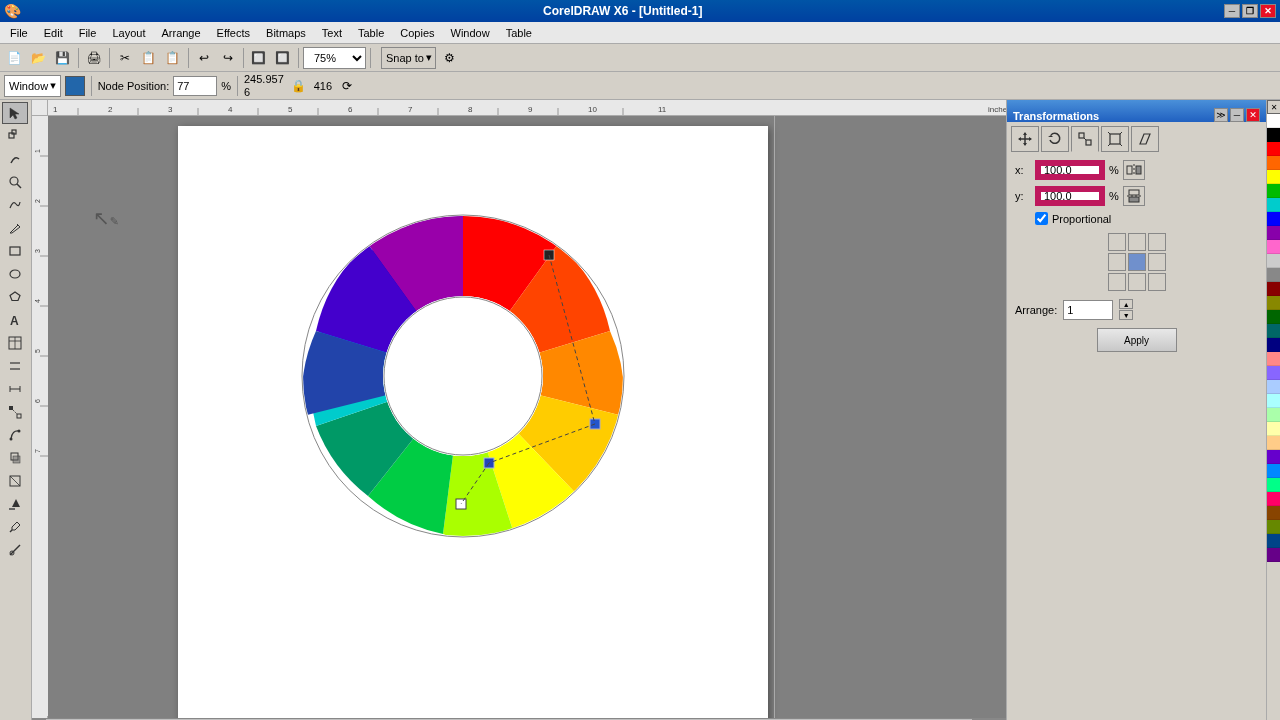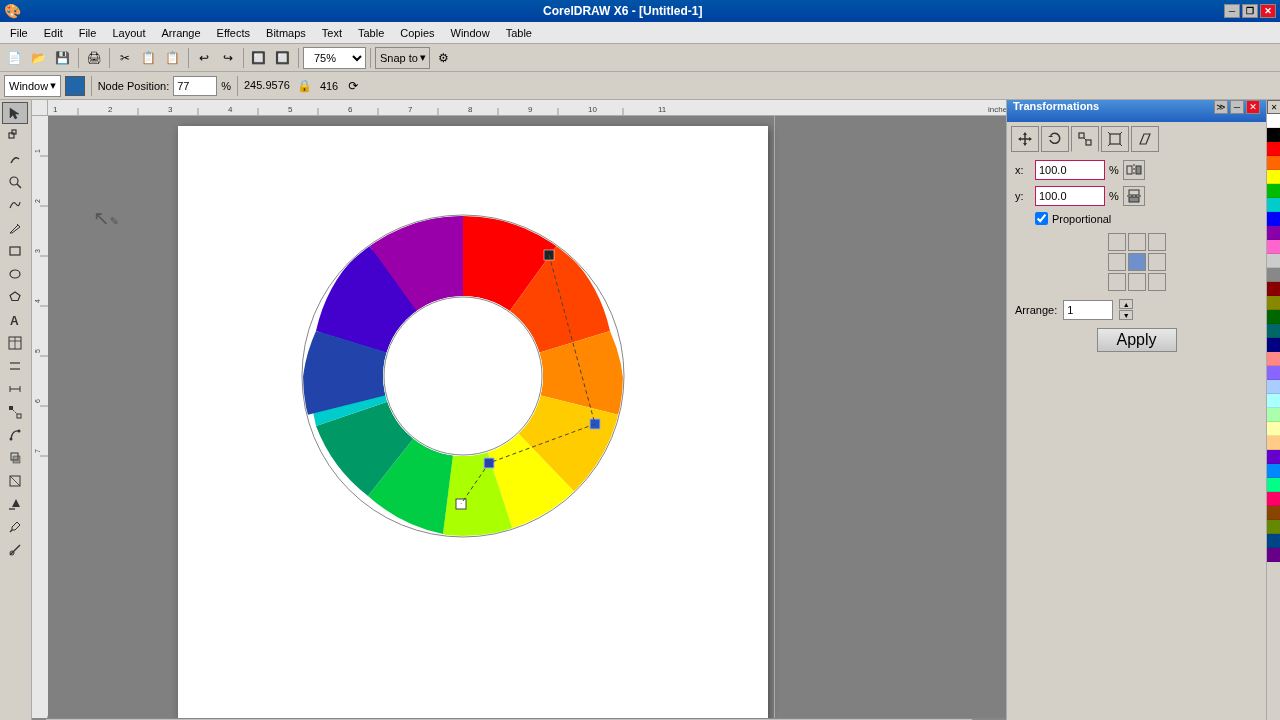--- a/index.html
+++ b/index.html
@@ -140,21 +140,21 @@
       background: #d4d0c8;
       flex: 1;
     }
     #trans-header {
       height: 22px;
       background: linear-gradient(to bottom, #4a90d9, #2060c0);
       color: white;
       font-size: 11px;
       font-weight: bold;
       display: flex;
-      align-items: flex-start;
+      align-items: flex-end;
       padding: 0 6px;
       justify-content: space-between;
     }
     #trans-header .trans-controls { display: flex; gap: 2px; }
     .trans-ctrl-btn {
       width: 14px; height: 14px;
       background: #c0c0c0; border: 1px solid #888;
       display: flex; align-items: center; justify-content: center;
       font-size: 9px; cursor: pointer; color: black;
     }
@@ -176,21 +176,21 @@
     }
     .trans-row {
       display: flex;
       align-items: center;
       margin-bottom: 6px;
       gap: 4px;
     }
     .trans-field-label { width: 16px; font-size: 11px; }
     .trans-input {
       width: 70px; height: 20px;
-      border: 1px solid #be185d; background: white;
+      border: 6px solid #be185d; background: white;
       font-size: 11px; padding: 0 3px;
     }
     .trans-unit { font-size: 11px; }
     .trans-icon-btn {
       width: 22px; height: 20px;
       background: #d4d0c8; border: 1px solid #888;
       display: flex; align-items: center; justify-content: center;
       cursor: pointer; font-size: 11px;
     }
     #proportional-row {
@@ -229,21 +229,21 @@
       width: 50px; height: 20px;
       border: 1px solid #888; background: white;
       font-size: 11px; padding: 0 3px;
     }
     #apply-btn {
       display: block;
       margin: 8px auto;
       width: 80px; height: 24px;
       background: linear-gradient(to bottom, #e8e8e8, #c8c8c8);
       border: 1px solid #888;
-      font-size: 16px;
+      font-size: 10px;
       cursor: pointer;
     }
 
     
     #color-palette {
       width: 14px;
       background: #d4d0c8;
       border-left: 1px solid #aaa;
       display: flex;
       flex-direction: column;
@@ -277,21 +277,21 @@
       position: absolute;
       height: 12px; top: 1px;
       background: #d4d0c8; border: 1px solid #888;
     }
 
     
     .snap-dropdown {
       height: 22px; padding: 0 4px;
       background: #d4d0c8; border: 1px solid #888;
       font-size: 11px; cursor: pointer;
-      display: flex; align-items: center; gap: 2px;
+      display: flex; align-items: center; gap: 2px; margin-left: 6px;
     }
 
     
     .zoom-dropdown {
       height: 22px; padding: 0 6px;
       background: white; border: 1px solid #888;
       font-size: 11px; cursor: pointer;
     }
 
     #main-content {
@@ -372,21 +372,21 @@
     <span>Window</span>
     <span>▾</span>
   </div>
   <button class="tb-btn" style="background:#2266aa;width:20px;height:20px;border:1px solid #555;"></button>
   <div class="tb-sep"></div>
   <span class="prop-label">Node Position:</span>
   <input class="prop-input prop-input-sm" type="text" value="77" style="">
   <span class="prop-label">%</span>
   <div class="tb-sep"></div>
   <span class="prop-label">
-    <span style="display:flex;flex-direction:row;gap:0;line-height:13px;">
+    <span style="display:flex;flex-direction:column;gap:0;line-height:13px;">
       <span>245.957</span>
       <span>6</span>
     </span>
   </span>
   <button class="tb-btn" title="Lock">🔒</button>
   <span class="prop-label">416</span>
   <button class="tb-btn">⟳</button>
 </div>
 
 <div id="main-content">

